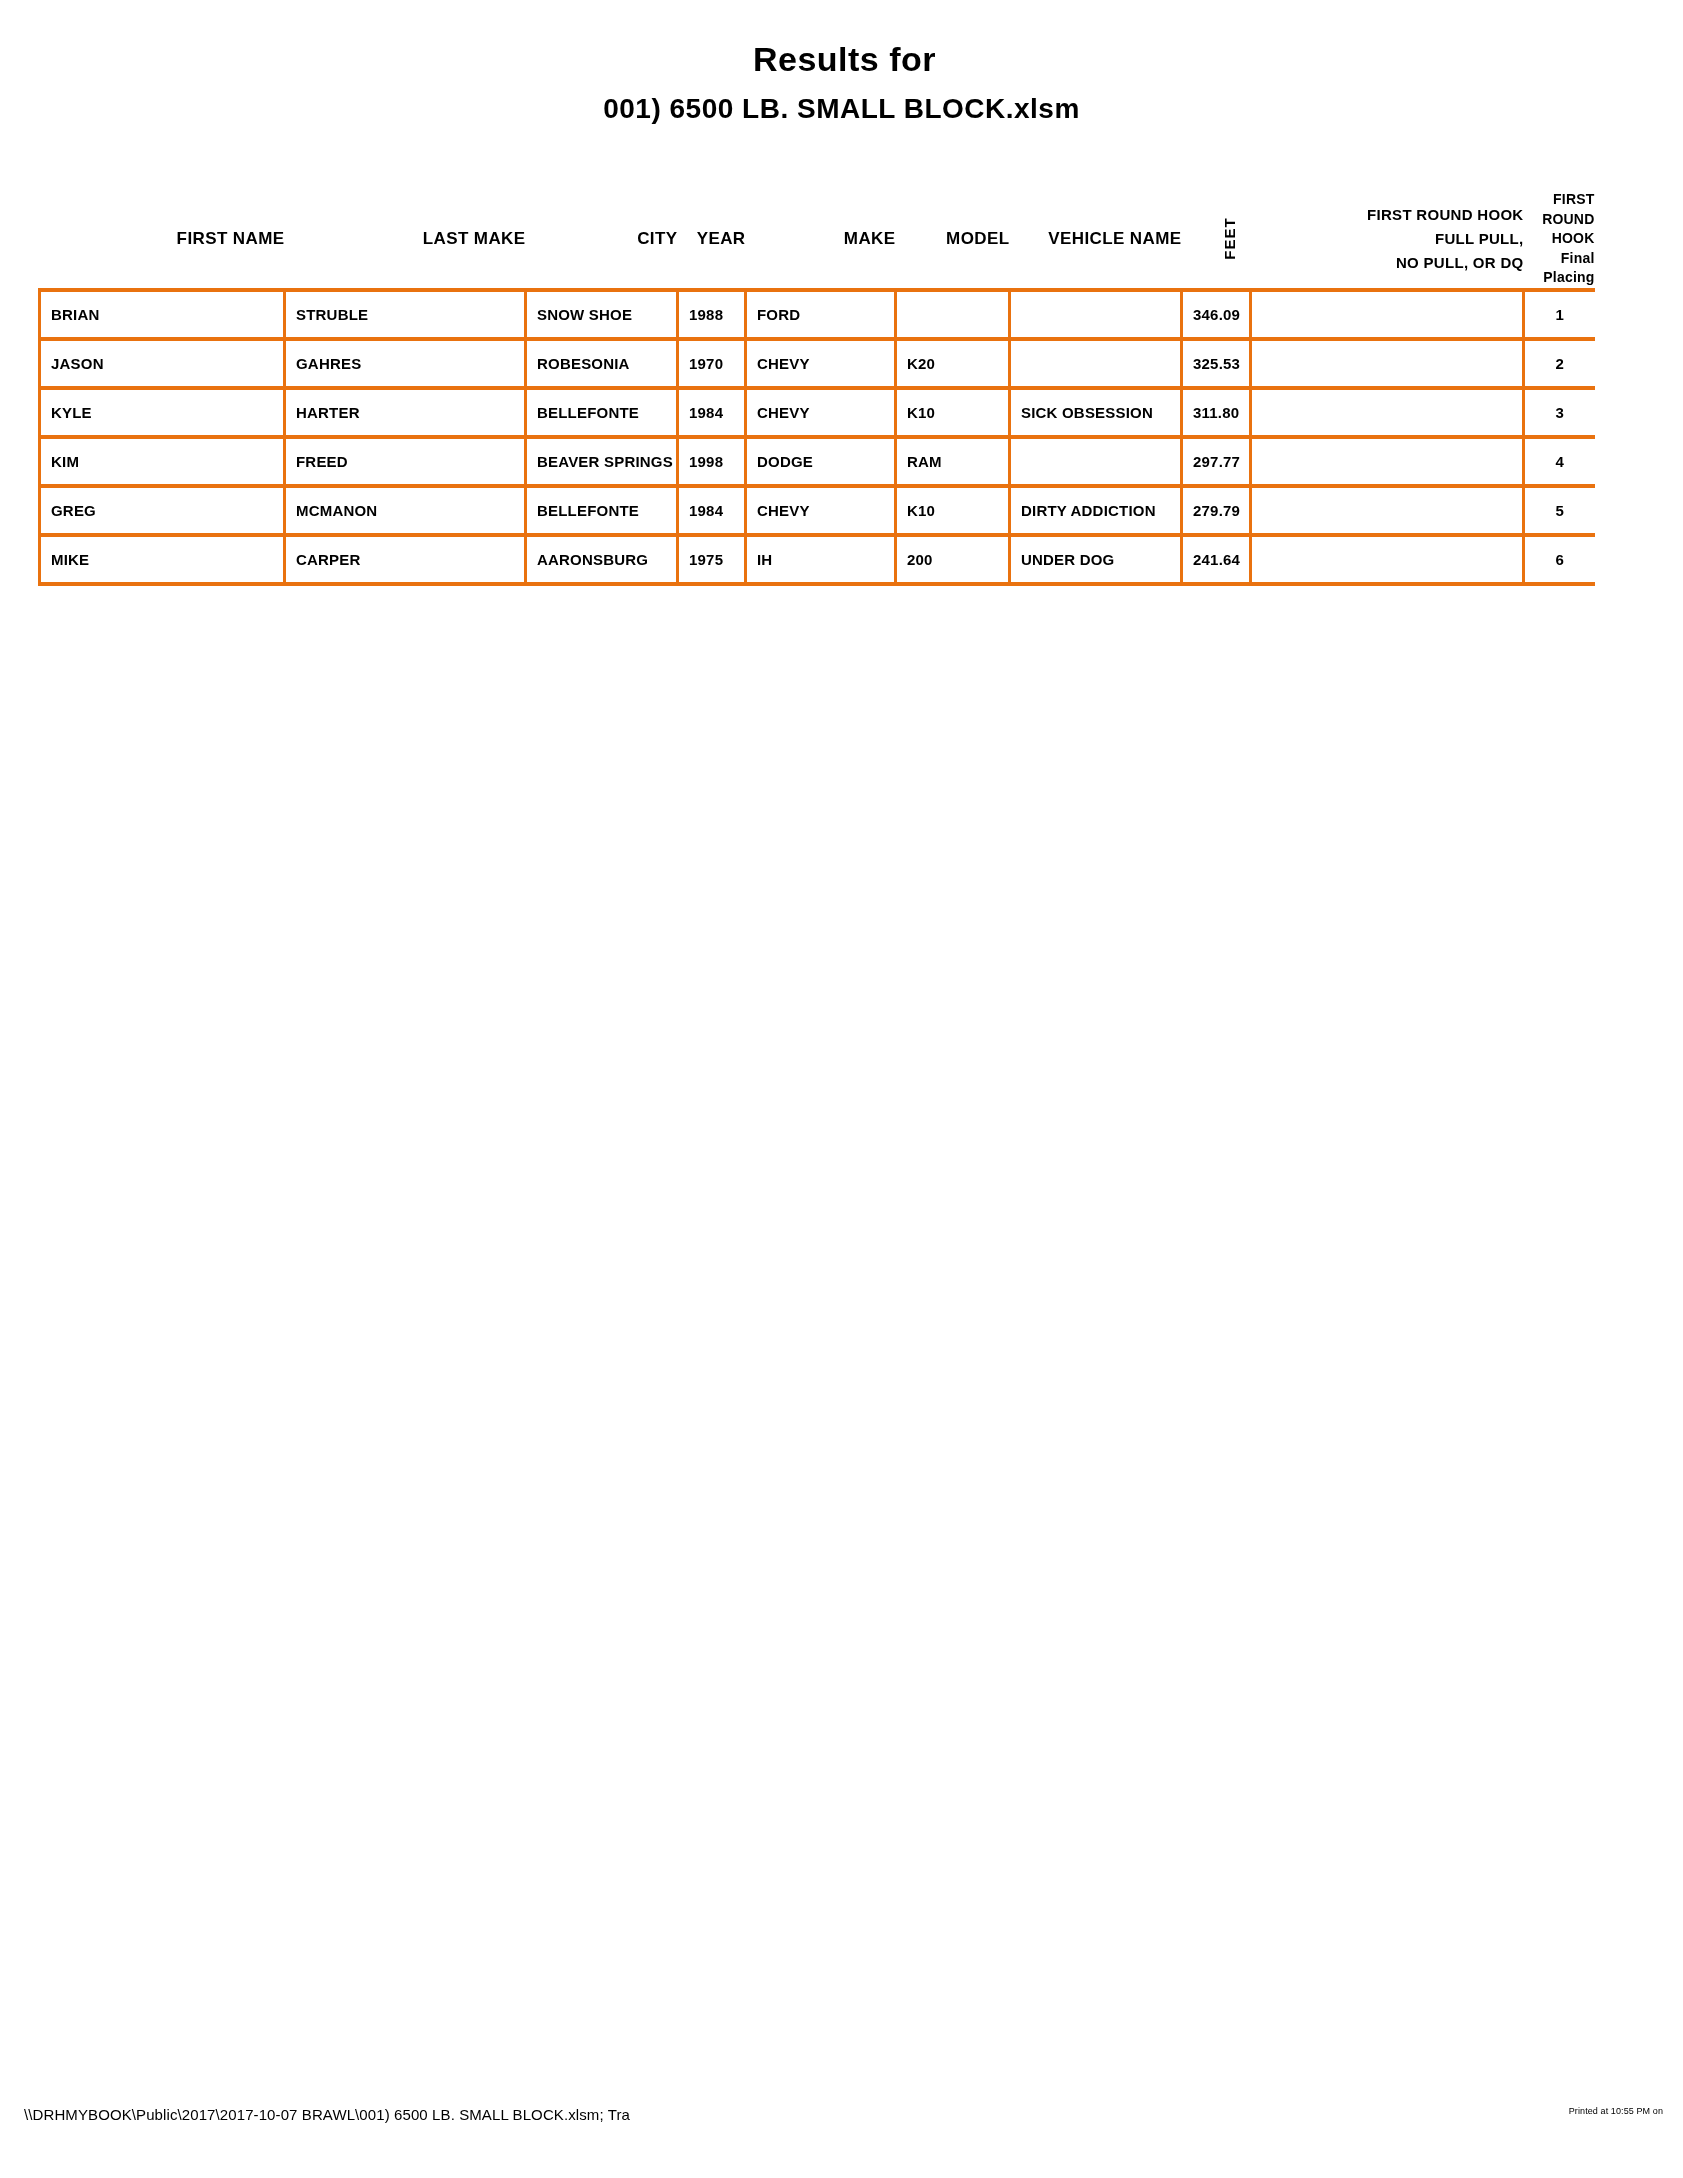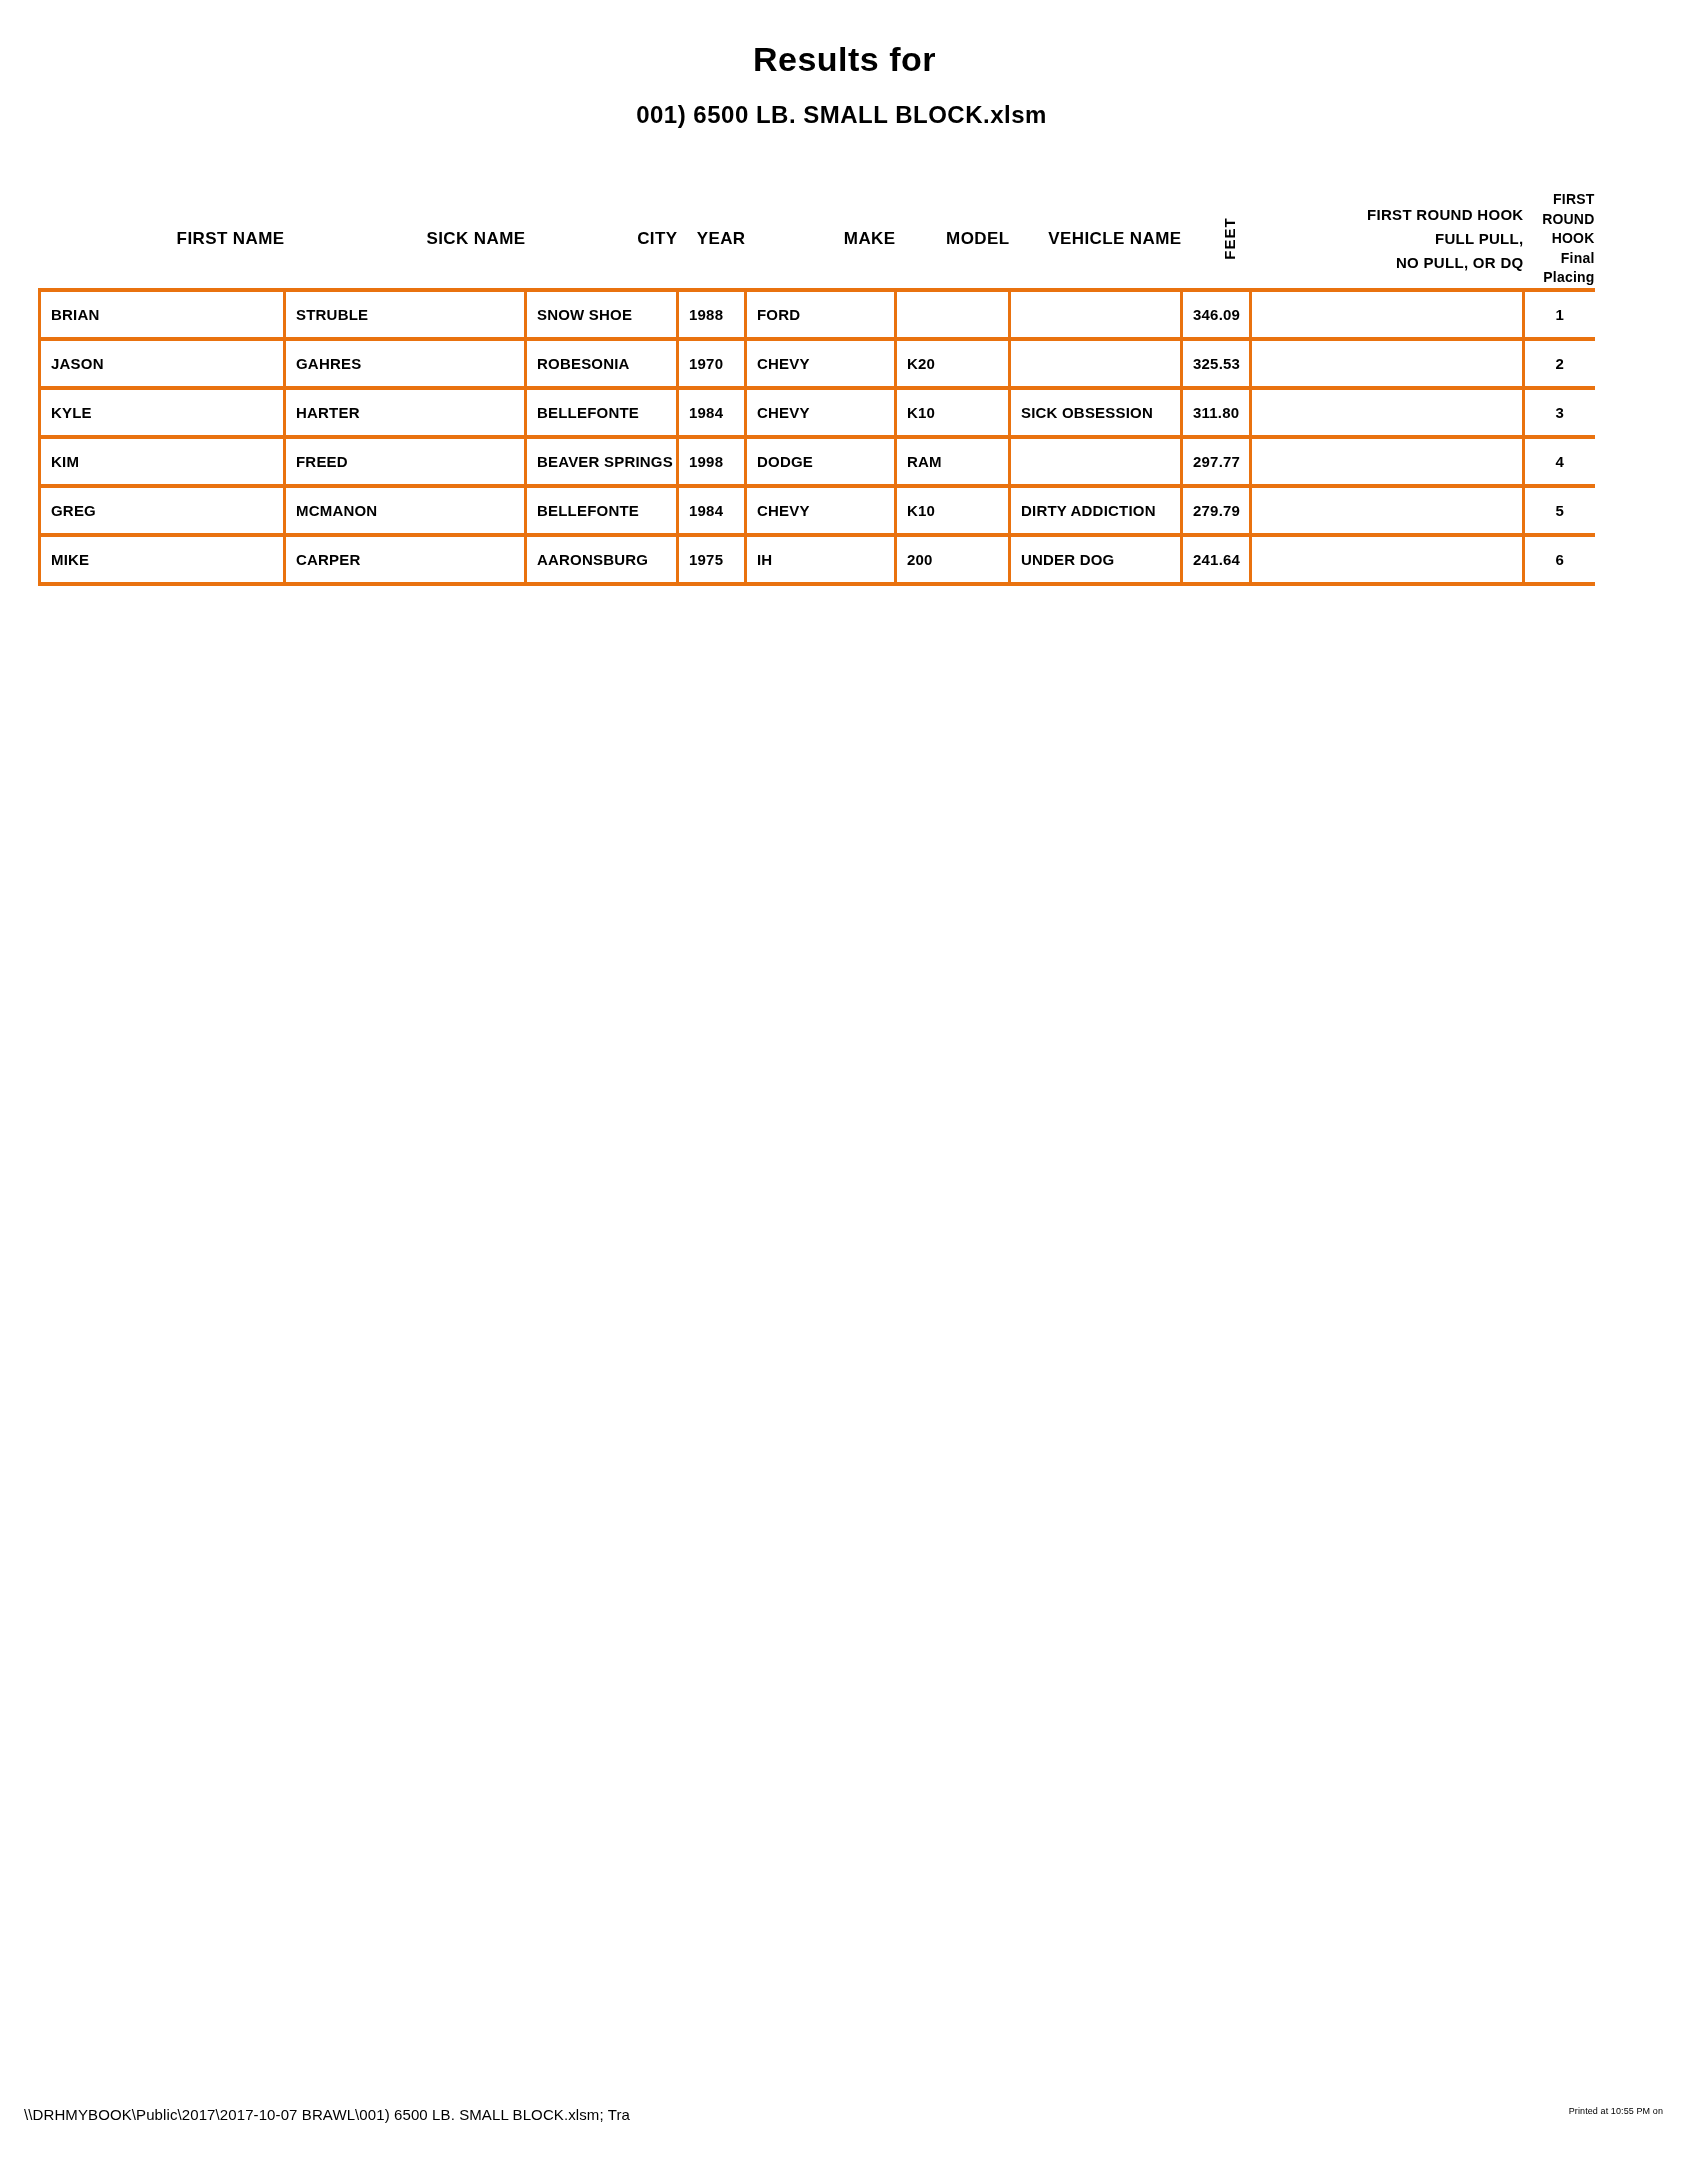--- a/index.html
+++ b/index.html
@@ -23,22 +23,22 @@
     width: 1683px;
     text-align: center;
   }
   .title-line1 {
     font-size: 34px;
     font-weight: bold;
     letter-spacing: 0.5px;
     padding-left: 6px;
   }
   .title-line2 {
-    margin-top: 22px;
-    font-size: 24px;
+    margin-top: 14px;
+    font-size: 28px;
     font-weight: bold;
     letter-spacing: 0.5px;
   }
   table.results {
     position: absolute;
     left: 38px;
     top: 190px;
     width: 1556px;
     border-collapse: collapse;
     table-layout: fixed;
@@ -131,21 +131,21 @@
         <col style="width: 150px;">
         <col style="width: 114px;">
         <col style="width: 172px;">
         <col style="width: 69px;">
         <col style="width: 273px;">
         <col style="width: 71px;">
       </colgroup>
     <thead>
       <tr>
         <th>FIRST NAME</th>
-        <th>SICK NAME</th>
+        <th>LAST MAKE</th>
         <th>CITY</th>
         <th>YEAR</th>
         <th>MAKE</th>
         <th>MODEL</th>
         <th>VEHICLE NAME</th>
         <th><span class="rot">FEET</span></th>
         <th class="hook-h">FIRST ROUND HOOK<br>FULL PULL,<br>NO PULL, OR DQ</th>
         <th class="placing-h">FIRST<br>ROUND<br>HOOK<br>Final<br>Placing</th>
       </tr>
     </thead>

